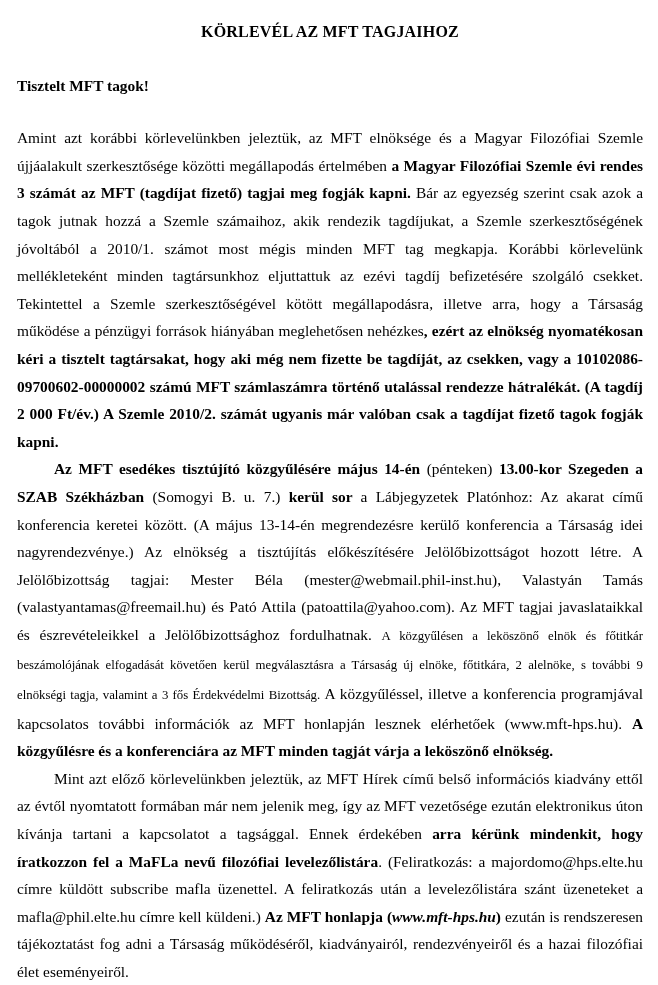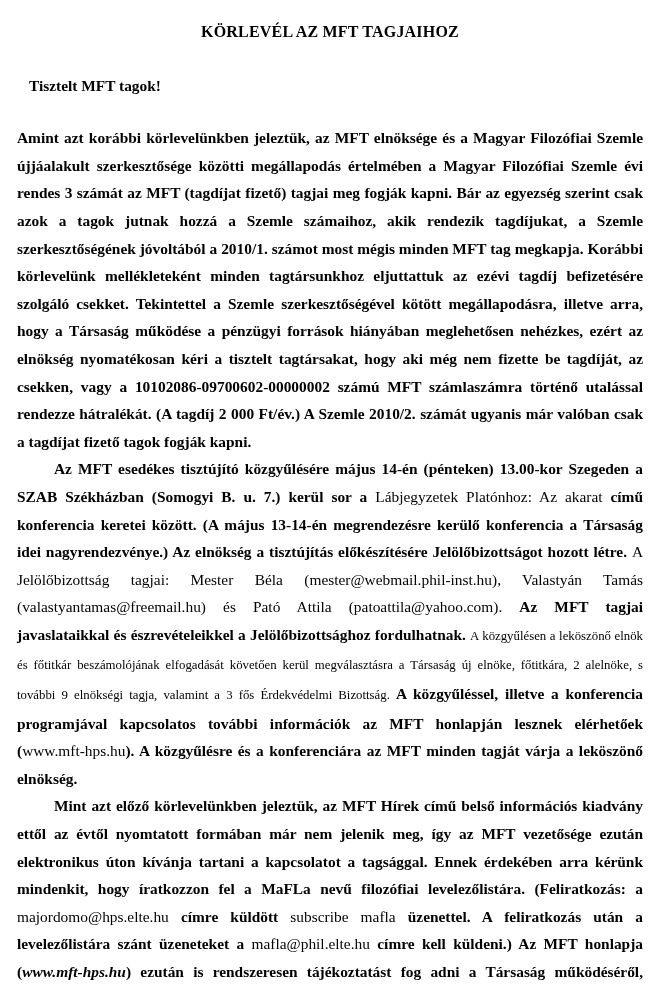--- a/index.html
+++ b/index.html
@@ -22,31 +22,31 @@
   }
   .doc-title {
     margin: 0 0 26px 0;
     text-align: center;
     font-weight: bold;
     font-size: 16px;
     letter-spacing: 0.2px;
     font-family: Liberation Serif, serif;
   }
   .salutation {
-    margin: 0 0 25px 12px;
+    margin: 0 0 25px 0;
     font-weight: bold;
   }
   .body-par {
     margin: 0;
     text-align: justify;
   }
   .body-par.indent {
     text-indent: 37px;
   }
-  .run-normal { font-weight: bold; font-style: normal; }
+  .run-normal { font-weight: normal; font-style: normal; }
   .run-bold { font-weight: bold; }
   .run-italic { }
   .run-bold-italic { font-weight: bold; font-style: italic; }
   .run-small { font-size: 12.8px; }
 </style>
 </head>
 <body>
 
 <div class="page">
   <h1 class="doc-title">KÖRLEVÉL AZ MFT TAGJAIHOZ</h1>

